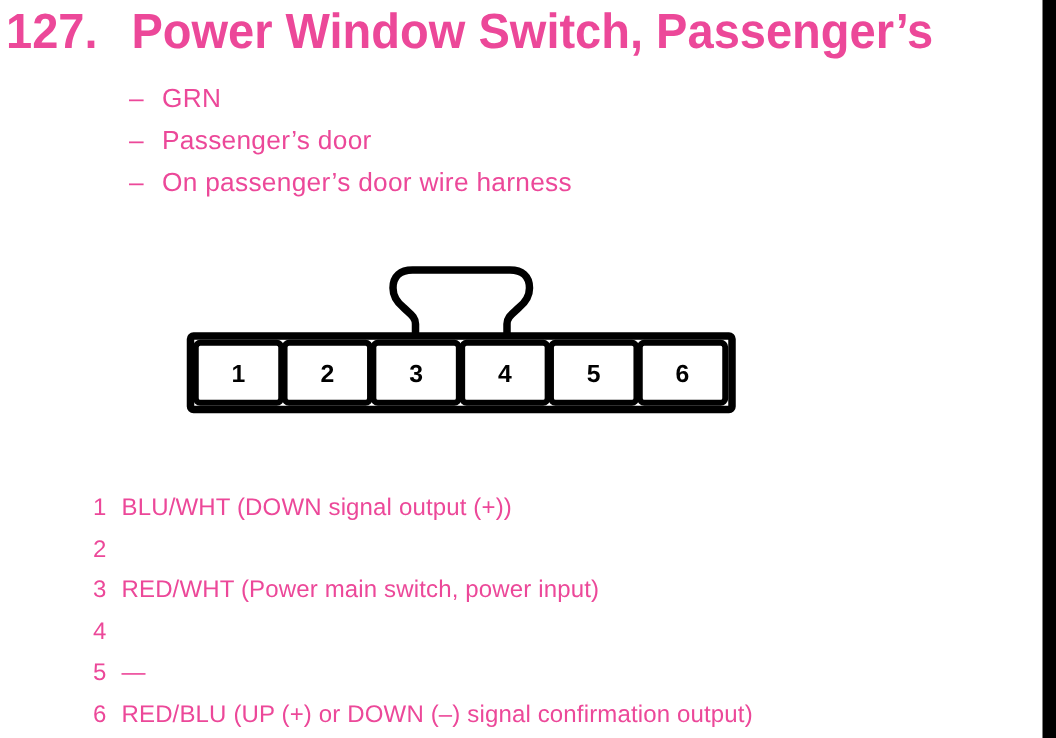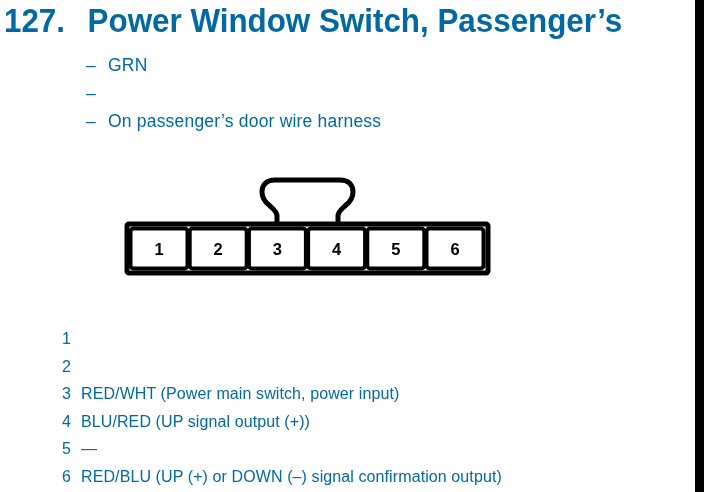--- a/index.html
+++ b/index.html
@@ -7,21 +7,21 @@
     padding: 0;
     background: #ffffff;
   }
   .page {
     position: relative;
     width: 704px;
     height: 492px;
     background: #ffffff;
     overflow: hidden;
     font-family: "Liberation Sans", sans-serif;
-    color: #0369a1;
+    color: #ec4899;
   }
 
   
   .title-row {
     position: absolute;
     left: 4px;
     top: 4px;
     display: flex;
     align-items: baseline;
     white-space: nowrap;
@@ -116,20 +116,21 @@
     <span class="sec-title">Power Window Switch, Passenger’s</span>
   </div>
 
   <div class="bullets">
     <div class="bullet-row">
       <span class="dash">–</span>
       <span>GRN</span>
     </div>
     <div class="bullet-row">
       <span class="dash">–</span>
+      <span>Passenger’s door</span>
     </div>
     <div class="bullet-row">
       <span class="dash">–</span>
       <span>On passenger’s door wire harness</span>
     </div>
   </div>
 
   <svg class="connector-svg" viewBox="0 0 380 108">
 
     <path class="ink" stroke-width="5" d="M 157,56 L 157,44 C 157,39 153,37 149,33 C 144,29 142,25 142,20 C 142,12 147,8 155,8 L 220,8 C 228,8 233,12 233,20 C 233,25 231,29 226,33 C 222,37 218,39 218,44 L 218,56"></path>
@@ -147,31 +148,31 @@
     <text class="pin-label" x="98.2" y="82.5">2</text>
     <text class="pin-label" x="157.4" y="82.5">3</text>
     <text class="pin-label" x="216.6" y="82.5">4</text>
     <text class="pin-label" x="275.8" y="82.5">5</text>
     <text class="pin-label" x="335" y="82.5">6</text>
   </svg>
 
   <div class="pinout">
     <div class="pin-row">
       <span class="pin-num">1</span>
+      <span class="pin-desc">BLU/WHT (DOWN signal output (+))</span>
     </div>
     <div class="pin-row">
       <span class="pin-num">2</span>
     </div>
     <div class="pin-row">
       <span class="pin-num">3</span>
       <span class="pin-desc">RED/WHT (Power main switch, power input)</span>
     </div>
     <div class="pin-row">
       <span class="pin-num">4</span>
-      <span class="pin-desc">BLU/RED (UP signal output (+))</span>
     </div>
     <div class="pin-row">
       <span class="pin-num">5</span>
       <span class="pin-desc">—</span>
     </div>
     <div class="pin-row">
       <span class="pin-num">6</span>
       <span class="pin-desc">RED/BLU (UP (+) or DOWN (–) signal confirmation output)</span>
     </div>
   </div>

